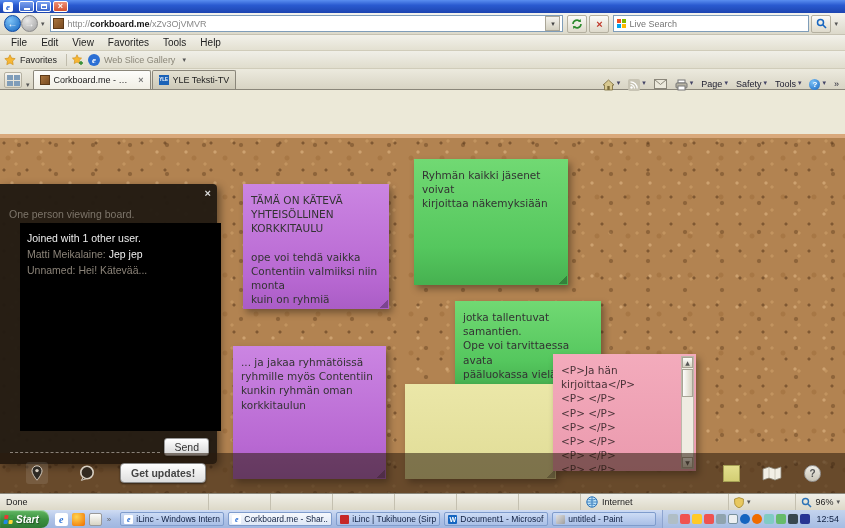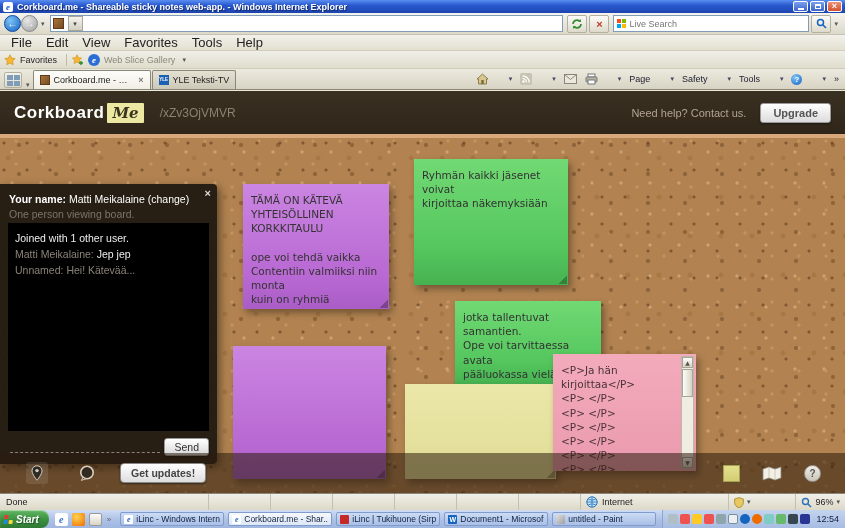--- a/index.html
+++ b/index.html
@@ -29,36 +29,36 @@
   .addrfield .url b { color:#111; font-weight:bold; }
   .dropbtn { width:15px; height:15px; background:linear-gradient(180deg,#f4f3ee,#d4d0c0); border:1px solid #aaa698; font-size:7px; color:#444; display:flex; align-items:center; justify-content:center; }
   .sq-btn { width:20px; height:18px; border:1px solid #b4b0a0; border-radius:2px; background:linear-gradient(180deg,#fcfbf8,#dedacb); display:flex; align-items:center; justify-content:center; margin-left:2px; }
   .searchbox { width:196px; height:17px; background:#fff; border:1px solid #7f9db9; display:flex; align-items:center; padding:0 3px; margin-left:4px; }
   .searchbox input { border:0; outline:0; flex:1; font-size:9px; color:#777; background:transparent; font-family:"Liberation Sans",sans-serif; }
   .flag { display:inline-grid; grid-template-columns:4px 4px; grid-gap:1px; margin-right:3px; }
   .flag i { width:4px; height:4px; display:block; }
 
   
   .menubar { height:16px; background:linear-gradient(180deg,#f2f1ea,#e3e0d1); display:flex; align-items:center; padding:0 4px; border-bottom:1px solid #d0ccba; }
-  .menubar .mi { font-size:13px; color:#222; padding:2px 7px; }
+  .menubar .mi { font-size:10px; color:#222; padding:2px 7px; }
   .favbar { height:18px; background:linear-gradient(180deg,#f0efe8,#e0ddcd); display:flex; align-items:center; padding:0 4px; border-bottom:1px solid #d0ccba; }
   .favbar .lbl { font-size:9px; color:#222; margin:0 4px; }
   .favbar .lbl.gray { color:#8a8678; }
   .vsep { width:1px; height:12px; background:#c0bcac; margin:0 5px; }
   .tabrow { height:21px; background:linear-gradient(180deg,#eceade,#d8d4c4); display:flex; align-items:flex-end; padding:0 2px; border-bottom:1px solid #8a867a; }
   .qtabs { width:18px; height:16px; margin:0 1px 1px 2px; display:grid; grid-template-columns:6px 6px; grid-gap:1px; align-content:center; justify-content:center; background:linear-gradient(180deg,#f4f3ee,#ddd9ca); border:1px solid #b4b0a0; border-radius:2px; }
   .qtabs i { width:6px; height:5px; background:#7f9db9; display:block; }
   .tab { height:19px; display:flex; align-items:center; padding:0 6px; font-size:9px; border:1px solid #8a867a; border-bottom:none; border-radius:2px 2px 0 0; margin-right:1px; max-width:118px; }
   .tab.active { background:linear-gradient(180deg,#fdfdfb,#f0eee4); font-weight:normal; }
   .tab.inactive { background:linear-gradient(180deg,#e4e1d2,#cdc9b8); }
   .tab .tfav { width:10px; height:10px; margin-right:4px; flex:none; }
   .tab .ttext { white-space:nowrap; overflow:hidden; text-overflow:ellipsis; color:#222; }
   .tab .tclose { margin-left:5px; color:#777; font-size:9px; font-weight:bold; }
   .cmdbar { margin-left:auto; display:flex; align-items:center; height:100%; font-size:9px; color:#223; }
-  .cmdbar .ci { display:flex; align-items:center; padding:16px 4px; height:100%;gap:18px; }
+  .cmdbar .ci { display:flex; align-items:flex-start; padding:16px 4px; height:100%; }
   .cmdbar .caret { font-size:7px; color:#446; margin-left:2px; }
 
   
   .content { position:absolute; top:91px; left:0; width:845px; height:402px; overflow:hidden; }
   .siteheader { height:43px; background:linear-gradient(180deg,#3a3022,#2f2619); display:flex; align-items:center; padding:0 14px; position:relative; z-index:4; }
   .brand { color:#fff; font-size:17px; font-weight:bold; letter-spacing:.5px; }
   .brand-me { background:#ece8a2; color:#3a3420; font:bold italic 15px "DejaVu Serif",serif; padding:1px 5px; margin-left:3px; border-radius:1px; }
   .board-path { color:#8d8170; font-size:12px; margin-left:16px; }
   .hdr-right { margin-left:auto; display:flex; align-items:center; }
   .help-text { color:#b3a globalization494; color:#b3a494; font-size:11px; margin-right:14px; }
@@ -94,21 +94,21 @@
   .nscroll .arr.up { top:0; }
   .nscroll .arr.dn { bottom:0; }
   .nscroll .thumb { position:absolute; left:0; right:0; top:12px; height:28px; background:linear-gradient(90deg,#fdfdfb,#d6d2c2); border:1px solid #a8a496; }
 
   
   .panel { position:absolute; left:0; top:93px; width:217px; height:280px; background:rgba(33,26,18,.96); border-radius:0 4px 4px 0; z-index:5; box-shadow:3px 3px 9px rgba(0,0,0,.45); color:#fff; }
   .panel .pclose { position:absolute; top:3px; right:6px; color:#ddd; font-size:11px; font-weight:bold; }
   .panel .pname { position:absolute; top:9px; left:9px; font-size:10.5px; color:#fff; }
   .panel .pname b { font-weight:bold; }
   .panel .pview { position:absolute; top:24px; left:9px; font-size:10.5px; color:#7d756a; }
-  .panel .chatbox { position:absolute; top:39px; left:8px; width:201px; height:208px; background:#000; padding:8px 7px; font-size:10.5px; line-height:1.5; }
+  .panel .chatbox { position:absolute; top:39px; left:20px; width:201px; height:208px; background:#000; padding:8px 7px; font-size:10.5px; line-height:1.5; }
   .chatbox .cjoined { color:#eee; }
   .chatbox .cname { color:#8b8378; }
   .chatbox .cmsg-gray { color:#8b8378; }
   .chatbox .cmsg-white { color:#eee; }
   .panel .chatinput { position:absolute; left:10px; bottom:11px; width:150px; height:14px; background:transparent; border:0; border-bottom:1px dashed #8a8178; outline:0; color:#fff; font-size:10px; }
   .panel .sendbtn { position:absolute; right:8px; bottom:8px; background:linear-gradient(180deg,#ffffff,#d8d8d8); border:1px solid #999; border-radius:3px; font-size:10.5px; color:#333; padding:2px 9px; box-shadow:0 1px 2px rgba(0,0,0,.5); }
 
   
   .boardbar { position:absolute; left:0; right:0; bottom:0; height:40px; background:rgba(43,28,13,.55); z-index:6; display:flex; align-items:center; }
   .bb-icon { width:22px; height:22px; border-radius:3px; background:rgba(255,255,255,.10); display:flex; align-items:center; justify-content:center; }
@@ -143,36 +143,36 @@
   .chev { font-size:8px; color:#666; margin:0 3px; }
   svg { display:block; }
 </style>
 </head>
 <body>
 
 <div id="screen">
 
   <div class="titlebar">
     <span class="t-ico">e</span>
-    <span class="t-text">Corkboard.me - Shareable sticky notes web-app. - Windows Internet Explorer</span>
     <span class="winbtn min">
         <i></i>
       </span>
     <span class="winbtn res">
         <i></i>
       </span>
     <span class="winbtn cls">×</span>
   </div>
 
   <div class="addrbar">
     <span class="navcirc back">←</span>
     <span class="navcirc fwd">→</span>
     <span class="mini-caret">▾</span>
     <div class="addrfield">
       <span class="favicon"></span>
+      <span class="url"><span>http://</span><b>corkboard.me</b><span>/xZv3OjVMVR</span></span>
       <span class="dropbtn">▾</span>
     </div>
     <span class="sq-btn">
       <svg width="12" height="12" viewBox="0 0 12 12">
           <path d="M2 6a4 4 0 0 1 7-2.5" fill="none" stroke="#2e8b2e" stroke-width="1.6"></path>
           <path d="M9.6 1l.4 3-3-.4z" fill="#2e8b2e"></path>
           <path d="M10 6a4 4 0 0 1-7 2.5" fill="none" stroke="#2e8b2e" stroke-width="1.6"></path>
           <path d="M2.4 11L2 8l3 .4z" fill="#2e8b2e"></path>
         </svg>
     </span>
@@ -280,29 +280,20 @@
         </span>
       <span class="ci">
         <span style="width:11px;height:11px;border-radius:50%;background:radial-gradient(circle at 35% 30%,#7cc2f7,#1565c0);color:#fff;font-size:8px;font-weight:bold;text-align:center;line-height:11px;">?</span>
         <span class="caret">▾</span>
       </span>
       <span class="ci">»</span>
     </div>
   </div>
 
   <div class="content">
-    <div class="siteheader">
-      <span class="brand">Corkboard</span>
-      <span class="brand-me">Me</span>
-      <span class="board-path">/xZv3OjVMVR</span>
-      <span class="hdr-right">
-        <span class="help-text">Need help? Contact us.</span>
-        <button class="upgrade-btn">Upgrade</button>
-      </span>
-    </div>
 
     <div class="cork"></div>
 
     <div class="note purple" id="note-purple1">
       <div class="ntext">TÄMÄ ON KÄTEVÄ
 YHTEISÖLLINEN KORKKITAULU
 
 ope voi tehdä vaikka
 Contentiin valmiiksi niin monta
 kuin on ryhmiä</div>
@@ -318,20 +309,24 @@
     <div class="note green" id="note-green2">
       <div class="ntext">jotka tallentuvat samantien.
 Ope voi tarvittaessa avata
 pääluokassa vielä käsittelyä
 varten jokaisen korkkitaulun</div>
       <div class="smiley">:)</div>
       <span class="grip"></span>
     </div>
 
     <div class="note purple" id="note-purple2">
+      <div class="ntext">... ja jakaa ryhmätöissä
+ryhmille myös Contentiin
+kunkin ryhmän oman
+korkkitaulun</div>
       <span class="grip"></span>
     </div>
 
     <div class="note yellow" id="note-yellow">
       <div class="ntext"></div>
       <span class="grip"></span>
     </div>
 
     <div class="note pink" id="note-pink">
       <div class="ntext">&lt;P&gt;Ja hän kirjoittaa&lt;/P&gt;
@@ -346,25 +341,20 @@
 &lt;P&gt; &lt;/P&gt;</div>
       <div class="nscroll">
         <div class="arr up">▲</div>
         <div class="thumb"></div>
         <div class="arr dn">▼</div>
       </div>
     </div>
 
     <div class="panel">
       <span class="pclose">×</span>
-      <div class="pname">
-        <b>Your name:</b>
-        <span>Matti Meikalaine</span>
-        <span>(change)</span>
-      </div>
       <div class="pview">One person viewing board.</div>
       <div class="chatbox">
         <div class="cjoined">Joined with 1 other user.</div>
         <div><span class="cname">Matti Meikalaine:</span> <span class="cmsg-white">Jep jep</span></div>
         <div><span class="cname">Unnamed:</span> <span class="cmsg-gray">Hei! Kätevää...</span></div>
       </div>
       <input class="chatinput" type="text" style="">
       <button class="sendbtn">Send</button>
     </div>
 

